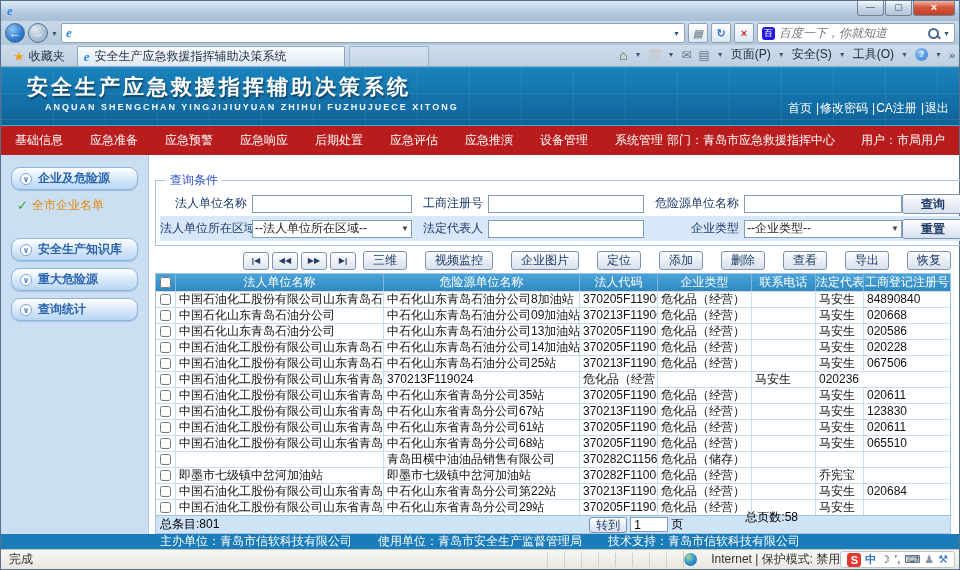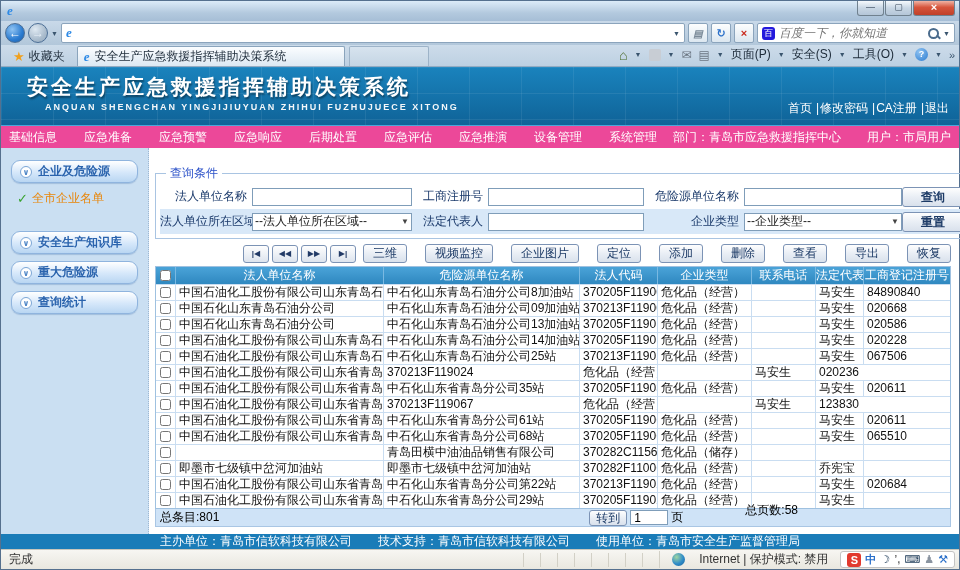--- a/index.html
+++ b/index.html
@@ -54,21 +54,21 @@
       linear-gradient(rgba(255,255,255,.07) 1px, transparent 1px),
       linear-gradient(90deg, rgba(255,255,255,.07) 1px, transparent 1px),
       linear-gradient(#1a83bd,#0f6398);
     background-size:52px 26px,52px 26px,100% 100%; }
   .site-title { font-size:21px; font-weight:bold; letter-spacing:3px; padding:6px 0 0 26px; text-shadow:1px 2px 2px rgba(0,0,0,.45); }
   .site-sub { font-size:9px; font-weight:bold; letter-spacing:2px; padding:1px 0 0 44px; opacity:.95; }
   .hdr-links { position:absolute; right:10px; bottom:8px; font-size:12px; display:flex; }
   .hdr-links span { cursor:pointer; }
   .hdr-links span + span::before { content:" |"; margin:0 1px 0 4px; }
 
-  .site-nav { height:23px; flex:0 0 auto; background:#ec4899; border-top:1px solid #4aa6da; color:#fff; display:flex; align-items:center; padding:0 8px; }
+  .site-nav { height:30px; flex:0 0 auto; background:#b91c1c; border-top:1px solid #4aa6da; color:#fff; display:flex; align-items:center; padding:0 14px; }
   .nav-items { display:flex; gap:27px; }
   .nav-item { white-space:nowrap; cursor:pointer; }
   .nav-right { margin-left:auto; display:flex; gap:26px; white-space:nowrap; }
 
   .content { flex:1; display:flex; min-height:0; }
   .sidebar { width:148px; flex:0 0 auto; background:#cadff2; border-right:1px dotted #9db7d2; padding:12px 10px 0 10px; }
   .side-btn { height:23px; margin-bottom:7px; border:1px solid #8fb4de; border-radius:9px; background:linear-gradient(#ffffff,#d5e7fa 55%,#b9d6f2); display:flex; align-items:center; gap:6px; padding:0 8px; color:#2a63ad; font-weight:bold; cursor:pointer; box-shadow:0 1px 1px rgba(90,130,180,.35); }
   .side-chev { width:12px; height:12px; border-radius:50%; border:1px solid #7ba6d6; background:#fff; color:#4f86c6; font-size:8px; line-height:11px; text-align:center; font-weight:bold; }
   .side-item { margin:2px 0 24px 6px; color:#e8860a; display:flex; align-items:center; gap:4px; cursor:pointer; }
   .side-check { color:#38a32f; font-weight:bold; font-size:13px; }
@@ -106,21 +106,21 @@
   .pg-goto input { width:38px; height:15px; border:1px solid #7f9db9; font-size:12px; padding:0 3px; }
   .pg-pages { margin:0 148px 15px 62px; white-space:nowrap; }
 
   .site-footer { height:15px; flex:0 0 auto; background:#1a7cb8; color:#fff; display:flex; justify-content:center; align-items:center; gap:26px; white-space:nowrap; }
 
   
   .statusbar { height:20px; flex:0 0 auto; background:linear-gradient(#f7f6f2,#e9e7df); border-top:1px solid #c9c7bd; display:flex; align-items:center; color:#333; }
   .status-left { padding-left:8px; }
   .seg { width:17px; height:14px; border-left:1px solid #d2d0c6; }
   .segwrap { margin-left:auto; display:flex; }
-  .zone { display:flex; align-items:center; gap:14px; padding:0 12px; border-left:1px solid #d2d0c6;text-align:right; }
+  .zone { display:flex; align-items:center; gap:14px; padding:0 0; border-left:1px solid #d2d0c6;text-align:right; }
   .globe { width:13px; height:13px; border-radius:50%; background:radial-gradient(circle at 35% 32%,#9fd6a2,#2f8cc9 55%,#1c6296); }
   .ime { display:flex; align-items:center; gap:4px; background:#fff; border:1px solid #c3c3c3; border-radius:3px; height:17px; padding:0 6px; margin-right:4px; }
   .ime span { font-size:11px; line-height:15px; }
   .ime .s { width:14px; height:14px; background:#e23a2e; color:#fff; border-radius:3px; text-align:center; font-weight:bold; }
   .ime .zh { color:#2a6fc9; font-weight:bold; }
   .ime .moon { color:#27435f; }
   .ime .punct { color:#777; font-weight:bold; }
   .ime .kbd { color:#27435f; }
   .ime .usr { color:#8a94a0; }
   .ime .wr { color:#2a6fc9; }
@@ -405,20 +405,21 @@
                 <span class="td"></span>
                 <span class="td">马安生</span>
                 <span class="td">020611</span>
               </div>
 
               <div class="trow tr">
                 <span class="td cb">
                   <input type="checkbox" style="">
                 </span>
                 <span class="td">中国石油化工股份有限公司山东省青岛分公司</span>
+                <span class="td">中石化山东省青岛分公司67站</span>
                 <span class="td">370213F119067</span>
                 <span class="td">危化品（经营）</span>
                 <span class="td"></span>
                 <span class="td">马安生</span>
                 <span class="td">123830</span>
               </div>
 
               <div class="trow tr">
                 <span class="td cb">
                   <input type="checkbox" style="">
@@ -506,22 +507,22 @@
             <input value="1" style="">
             <span>页</span>
           </span>
           <span class="pg-pages">总页数:58</span>
         </div>
       </div>
     </div>
 
     <div class="site-footer">
       <span>主办单位：青岛市信软科技有限公司</span>
+      <span>使用单位：青岛市安全生产监督管理局</span>
       <span>技术支持：青岛市信软科技有限公司</span>
-      <span>使用单位：青岛市安全生产监督管理局</span>
     </div>
   </div>
 
   <div class="statusbar">
     <span class="status-left">完成</span>
     <span class="segwrap">
       <span class="seg"></span>
         <span class="seg"></span>
         <span class="seg"></span>
         <span class="seg"></span>

